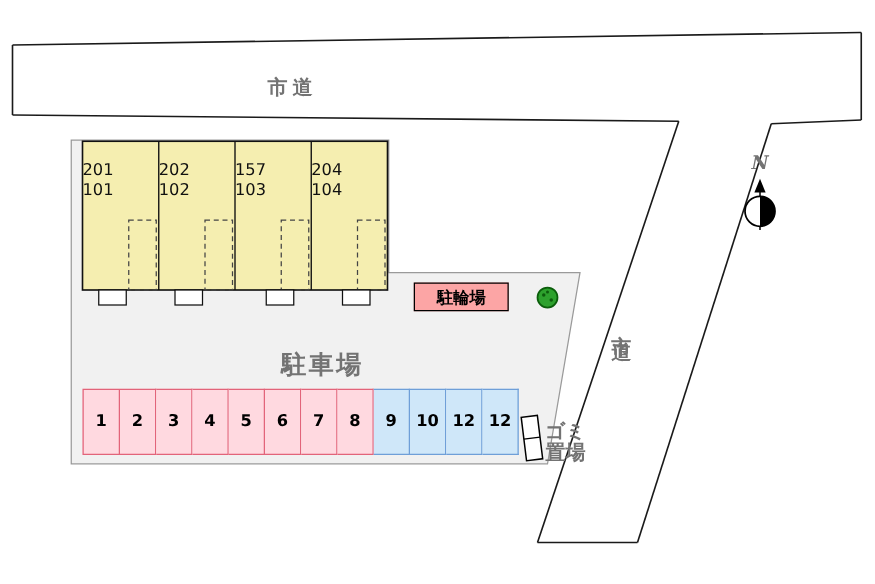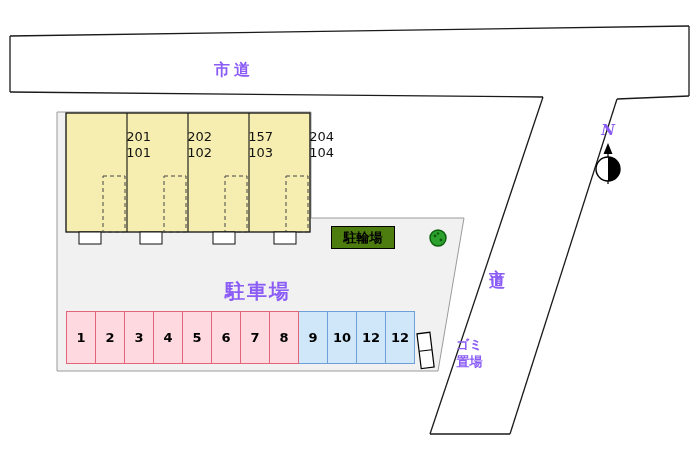--- a/index.html
+++ b/index.html
@@ -1,38 +1,38 @@
 <!DOCTYPE html>
 <html style="--unit_fill: #f5eeb0; --pink_fill: #ffd9e0; --pink_border: #e2647a; --blue_fill: #cfe7f9; --blue_border: #6f9fd8; --parcel_fill: #f1f1f1; --tree_green: #2da12d;"><head>
 <meta charset="utf-8">
 <style>
   html,body{margin:0;padding:0;background:#fff;}
   .canvas{
     position:relative;width:700px;height:467px;background:#fff;overflow:hidden;
     font-family:"DejaVu Sans","Liberation Sans",sans-serif;color:#000;
   }
   svg.layer{position:absolute;left:0;top:0;}
-  .lbl{position:absolute;color:#8b5cf6;white-space:nowrap;}
+  .lbl{position:absolute;color:#737373;white-space:nowrap;}
   .road-label-top{left:202px;top:60px;width:64px;text-align:center;font-size:16px;font-weight:bold;letter-spacing:4px;}
   .road-label-side{left:486px;top:256px;writing-mode:vertical-rl;font-size:16px;font-weight:bold;letter-spacing:4px;}
-  .unit-label{position:absolute;top:129px;width:61px;text-align:right;font-size:13px;line-height:16px;color:#111;padding-left:24px;}
+  .unit-label{position:absolute;top:129px;width:61px;text-align:left;font-size:13px;line-height:16px;color:#111;}
   .bike-box{
-    position:absolute;left:331px;top:226px;width:64px;height:23px;background:#4d7c0f;border:1.5px solid #000;
+    position:absolute;left:331px;top:226px;width:76px;height:23px;background:#fca5a5;border:1.5px solid #000;
     display:flex;align-items:center;justify-content:center;font-size:13px;font-weight:bold;box-sizing:border-box;
   }
   .parking-label{left:198px;top:278px;width:120px;text-align:center;font-size:20px;font-weight:bold;letter-spacing:2px;}
   .parking-row{position:absolute;left:66px;top:311px;width:349px;height:53px;display:flex;}
   .space{
     flex:1;display:flex;align-items:center;justify-content:center;
     font-size:13px;font-weight:bold;border:1px solid #000;box-sizing:border-box;color:#000;
   }
   .space + .space{border-left:none;}
   .space.pink{background:var(--pink_fill,#ffd9e0);border-color:var(--pink_border,#e2647a);}
   .space.blue{background:var(--blue_fill,#cfe7f9);border-color:var(--blue_border,#6f9fd8);}
-  .garbage-label{left:436px;top:336px;font-size:13px;font-weight:bold;line-height:17px;text-align:right;margin-left:20px;}
+  .garbage-label{left:436px;top:336px;font-size:16px;font-weight:bold;line-height:17px;text-align:center;}
   .north-label{left:599px;top:121px;width:18px;text-align:center;font-size:15px;font-weight:bold;font-style:italic;
     font-family:"DejaVu Serif","Liberation Serif",serif;}
   .parcel{fill:var(--parcel_fill,#f1f1f1);stroke:#9a9a9a;stroke-width:1;}
   .road path{stroke:#1a1a1a;stroke-width:1.3;fill:none;}
   .bldg-outline{fill:var(--unit_fill,#f5eeb0);stroke:#111;stroke-width:1.3;}
   .bldg-line{stroke:#111;stroke-width:1.1;}
   .bldg-dash{fill:none;stroke:#444;stroke-width:1;stroke-dasharray:4 3;}
   .step{fill:#fff;stroke:#111;stroke-width:1;}
 </style>
 </head>

